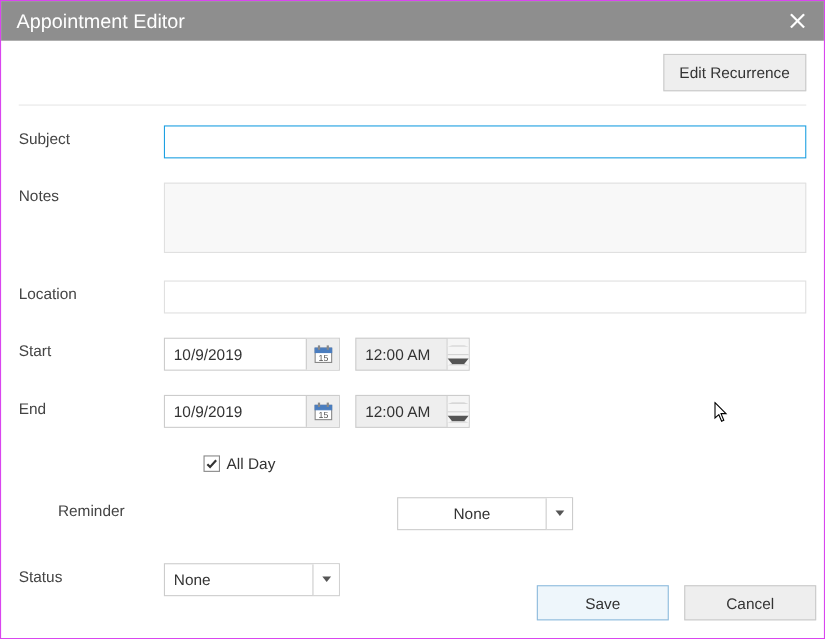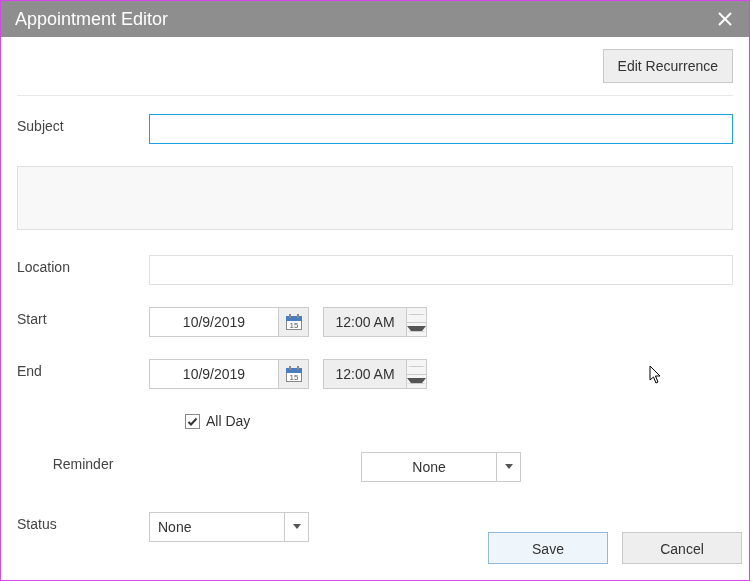--- a/index.html
+++ b/index.html
@@ -18,21 +18,21 @@
   .row { display: flex; align-items: flex-start; margin-bottom: 22px; }
   .row.tight { margin-bottom: 30px; text-align: center; }
   .label-col { width: 132px; padding-top: 4px; color: #444; }
   .field-col { flex: 1; }
 
   .text-input { width: 100%; height: 30px; border: 1px solid #ccc; padding: 4px 8px; font-family: inherit; font-size: 14px; }
   .text-input.focused { border: 1px solid #1da0e2; outline: none; box-shadow: 0 0 0 0px #1da0e2; }
   .textarea { width: 100%; height: 64px; border: 1px solid #e0e0e0; background: #f8f8f8; padding: 6px 8px; font-family: inherit; font-size: 14px; resize: none; }
   .location-input { width: 100%; height: 30px; border: 1px solid #e0e0e0; padding: 4px 8px; font-family: inherit; font-size: 14px; }
 
-  .dt-group { display: inline-flex; align-items: stretch; gap: 14px; text-align: center; }
+  .dt-group { display: inline-flex; align-items: stretch; gap: 14px; }
   .date-picker { display: inline-flex; align-items: stretch; border: 1px solid #ccc; height: 30px; width: 160px; background: #fff; }
   .date-picker .date-text { flex: 1; padding: 4px 8px; line-height: 20px; }
   .date-picker .cal-btn { width: 30px; border-left: 1px solid #ccc; background: #eee; display: flex; align-items: center; justify-content: center; cursor: pointer; }
 
   .time-picker { display: inline-flex; align-items: stretch; border: 1px solid #ccc; height: 30px; width: 104px; background: #eee; }
   .time-picker .time-text { flex: 1; padding: 4px 8px; line-height: 20px; }
   .time-picker .spin { display: flex; flex-direction: column; width: 20px; border-left: 1px solid #ccc; }
   .time-picker .spin div { flex: 1; display: flex; align-items: center; justify-content: center; cursor: pointer; background: #f5f5f5; }
   .time-picker .spin div:first-child { border-bottom: 1px solid #ccc; }
   .tri-up { width: 0; height: 0; border-left: 4px solid transparent; border-right: 4px solid transparent; border-bottom: 5px solid #555; }
@@ -75,20 +75,21 @@
     <div class="form">
 
       <div class="row">
         <div class="label-col">Subject</div>
         <div class="field-col">
           <input type="text" class="text-input focused" autofocus="" value="" style="">
         </div>
       </div>
 
       <div class="row">
+        <div class="label-col">Notes</div>
         <div class="field-col">
           <textarea class="textarea" style=""></textarea>
         </div>
       </div>
 
       <div class="row">
         <div class="label-col">Location</div>
         <div class="field-col">
           <input type="text" class="location-input" value="" style="">
         </div>

